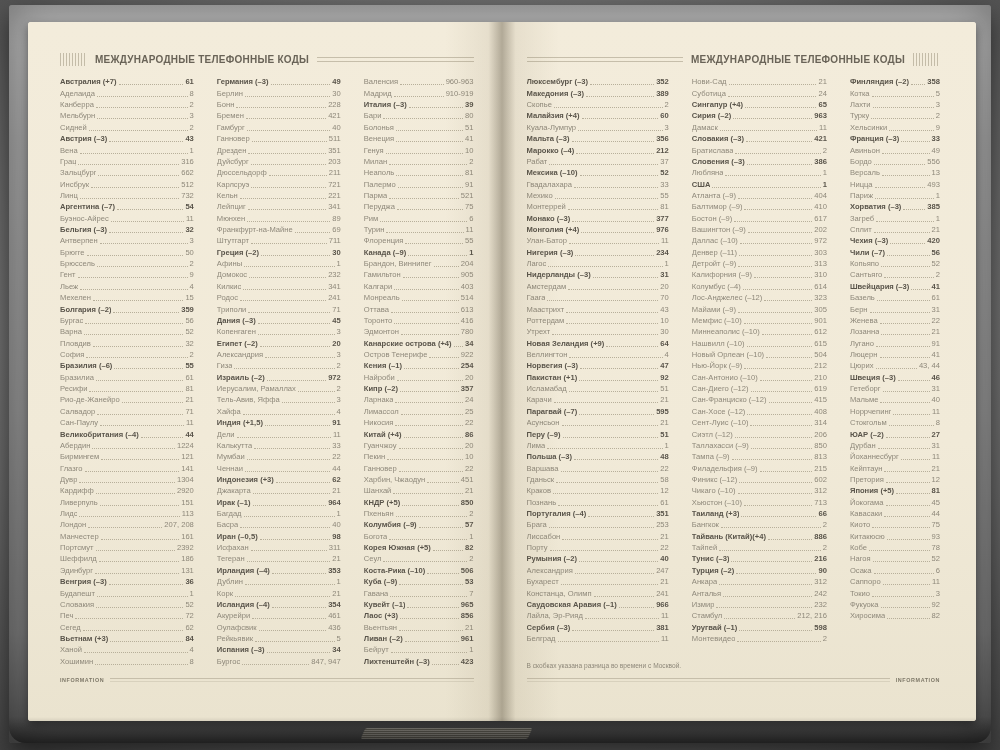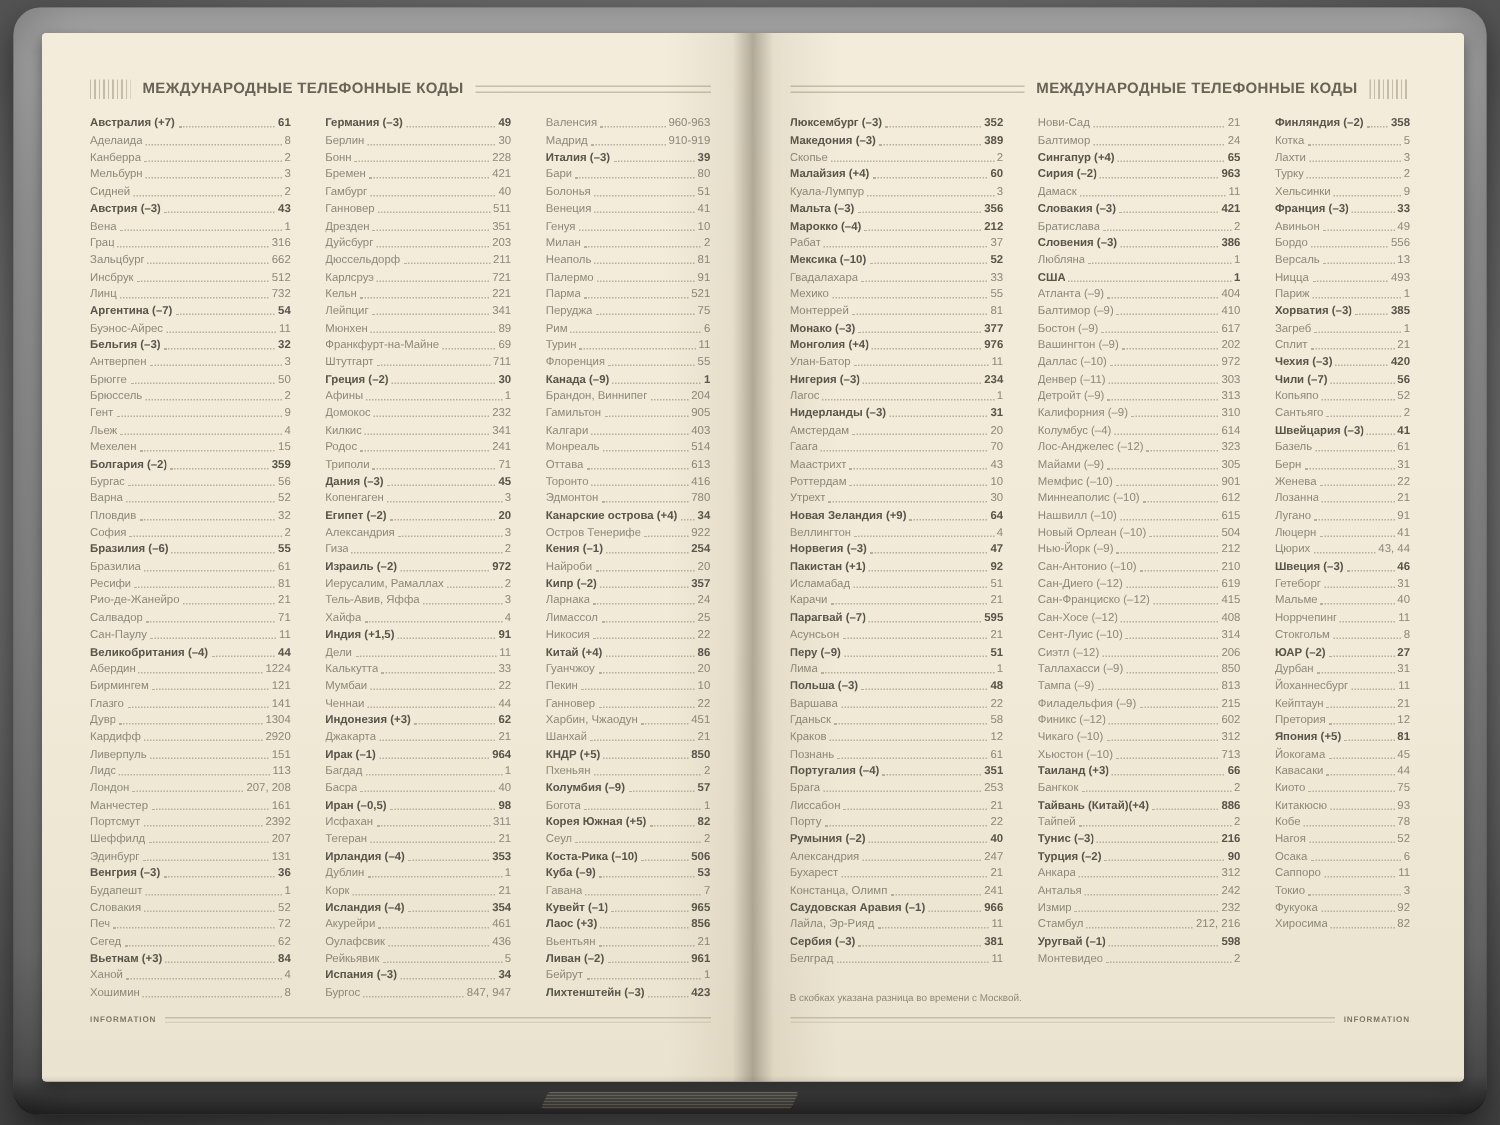--- a/index.html
+++ b/index.html
@@ -2,21 +2,21 @@
 <html><head>
 <meta charset="utf-8">
 <style>
   html,body{margin:0;padding:0;}
   body{
     width:1000px;height:750px;overflow:hidden;position:relative;
     font-family:"Liberation Sans","DejaVu Sans",sans-serif;
     background:radial-gradient(115% 95% at 50% 44%, #969696 0%, #7d7d7d 35%, #4a4a4a 70%, #111 92%, #000 100%);
   }
   .cover{
-    position:absolute;top:5px;left:9px;right:9px;bottom:7px;border-radius:18px;
+    position:absolute;top:5px;left:9px;right:9px;bottom:7px;border-radius:3px;
     background:linear-gradient(180deg,#b5b5b5 0%,#a2a2a2 18%,#8f8f8f 55%,#767676 85%,#4f4f4f 100%);
     box-shadow:inset 0 0 46px rgba(0,0,0,.38), 0 10px 26px rgba(0,0,0,.6);
   }
   .bottom-shade{position:absolute;left:0;right:0;bottom:0;height:26px;border-radius:0 0 16px 16px;
     background:linear-gradient(180deg,transparent,rgba(0,0,0,.5));}
   .page-edge-stack{position:absolute;bottom:4px;left:36%;width:17%;height:11px;opacity:.45;border-radius:2px;
     background:repeating-linear-gradient(180deg,#d9d3c1 0 1px,#77715f 1px 2px);transform:skewX(-24deg);}
   .spread{
     position:absolute;top:17px;left:19px;right:15px;bottom:22px;display:flex;
     background:#f1ead8;border-radius:3px;
@@ -280,21 +280,21 @@
               <span class="v">161</span>
             </div>
             <div class="row">
               <span class="n">Портсмут</span>
               <span class="dots"></span>
               <span class="v">2392</span>
             </div>
             <div class="row">
               <span class="n">Шеффилд</span>
               <span class="dots"></span>
-              <span class="v">207</span>
+              <span class="v">186</span>
             </div>
             <div class="row">
               <span class="n">Эдинбург</span>
               <span class="dots"></span>
               <span class="v">131</span>
             </div>
             <div class="row b">
               <span class="n">Венгрия (–3)</span>
               <span class="dots"></span>
               <span class="v">36</span>
@@ -1125,21 +1125,21 @@
               <span class="v">11</span>
             </div>
           </div>
           <div class="col">
             <div class="row">
               <span class="n">Нови-Сад</span>
               <span class="dots"></span>
               <span class="v">21</span>
             </div>
             <div class="row">
-              <span class="n">Балтимор</span>
+              <span class="n">Суботица</span>
               <span class="dots"></span>
               <span class="v">24</span>
             </div>
             <div class="row b">
               <span class="n">Сингапур (+4)</span>
               <span class="dots"></span>
               <span class="v">65</span>
             </div>
             <div class="row b">
               <span class="n">Сирия (–2)</span>

